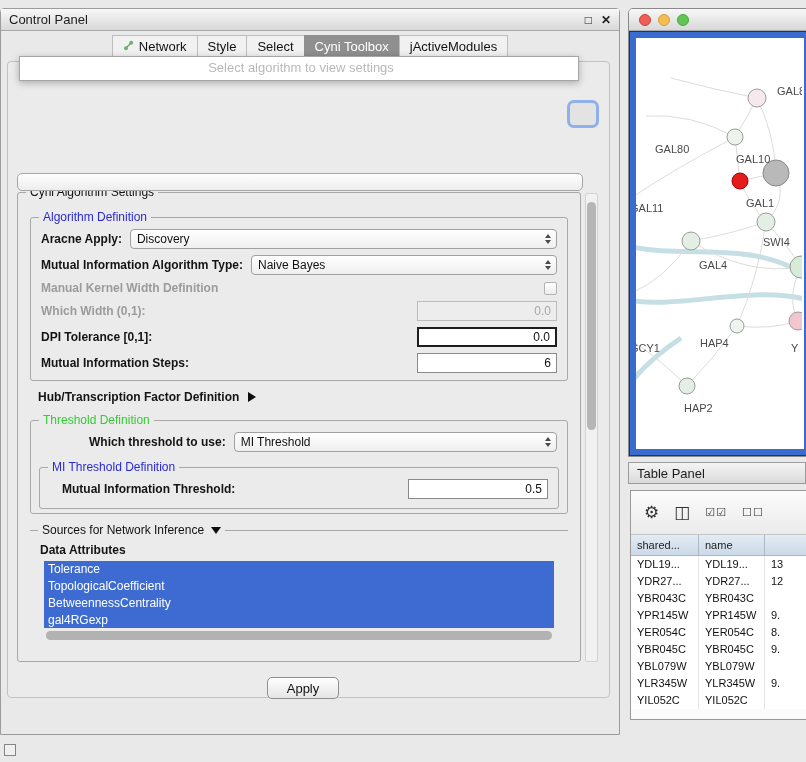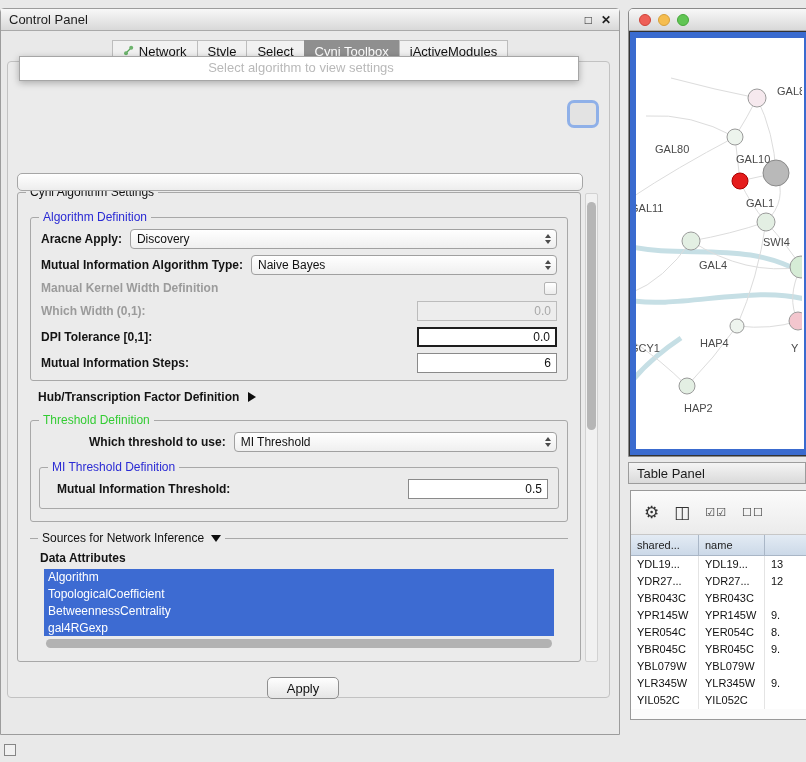--- a/index.html
+++ b/index.html
@@ -9,21 +9,21 @@
 
   .titlebar { height:22px; background:linear-gradient(#f8f8f8,#d8d8d8);
               border-bottom:1px solid #a9a9a9; display:flex; align-items:center;
               font-size:13px; color:#1c1c1c; padding-left:8px; }
 
   
   #control-window { position:absolute; left:0; top:8px; width:620px; height:727px;
                     background:#e9e9e9; border:1px solid #9c9c9c; border-radius:4px 4px 0 0; }
   #win-controls { margin-left:auto; margin-right:8px; display:flex; gap:9px;
                   font-size:12px; color:#222; font-weight:bold; }
-  #tab-bar { display:flex; justify-content:center; padding-top:9px; }
+  #tab-bar { display:flex; justify-content:center; padding-top:4px; }
   .tab { font-size:13px; padding:3px 10px; border:1px solid #bdbdbd; border-right:none;
          background:#f1f1f1; color:#111; display:flex; align-items:center; gap:5px; cursor:default; }
   .tab:last-child { border-right:1px solid #bdbdbd; }
   .tab.active { background:#8f8f8f; border-color:#8f8f8f; color:#fff; }
   #content-panel { position:absolute; left:6px; right:9px; top:52px; bottom:36px;
                    border:1px solid #c2c2c2; border-radius:4px; background:#ebebeb; }
 
   
   #algo-popup { position:absolute; left:18px; top:47px; width:560px; z-index:30;
                 background:#fff; border:1px solid #a6a6a6; box-shadow:0 2px 7px rgba(0,0,0,.28);
@@ -234,37 +234,37 @@
           <span class="lbl">Which threshold to use:</span>
           <div class="combo">
             <span>MI Threshold</span>
             <span class="arrows">
                 <span class="arrow-up"></span>
                 <span class="arrow-down"></span>
               </span>
           </div>
         </div>
 
-        <div class="groupbox" style="margin:12px 8px 8px 8px; padding:8px 0 6px 7px;">
+        <div class="groupbox" style="margin:12px 8px 0 8px; padding:8px 0 6px 12px;">
           <span class="legend blue">MI Threshold Definition</span>
           <div class="row">
             <span class="lbl">Mutual Information Threshold:</span>
             <div class="field">0.5</div>
           </div>
         </div>
       </div>
 
       <div id="sources-sec">
         <span id="sources-legend">
           <span>Sources for Network Inference</span>
           <span class="tri-down"></span>
         </span>
         <div class="section-label">Data Attributes</div>
         <div id="attr-list">
-            <div class="attr-item">Algorithm</div>
+            <div class="attr-item">Tolerance</div>
             <div class="attr-item">TopologicalCoefficient</div>
             <div class="attr-item">BetweennessCentrality</div>
             <div class="attr-item">gal4RGexp</div>
           </div>
         <div id="hscroll"></div>
       </div>
     </div>
 
     <div id="vscroll">
       <div id="vscroll-thumb"></div>

